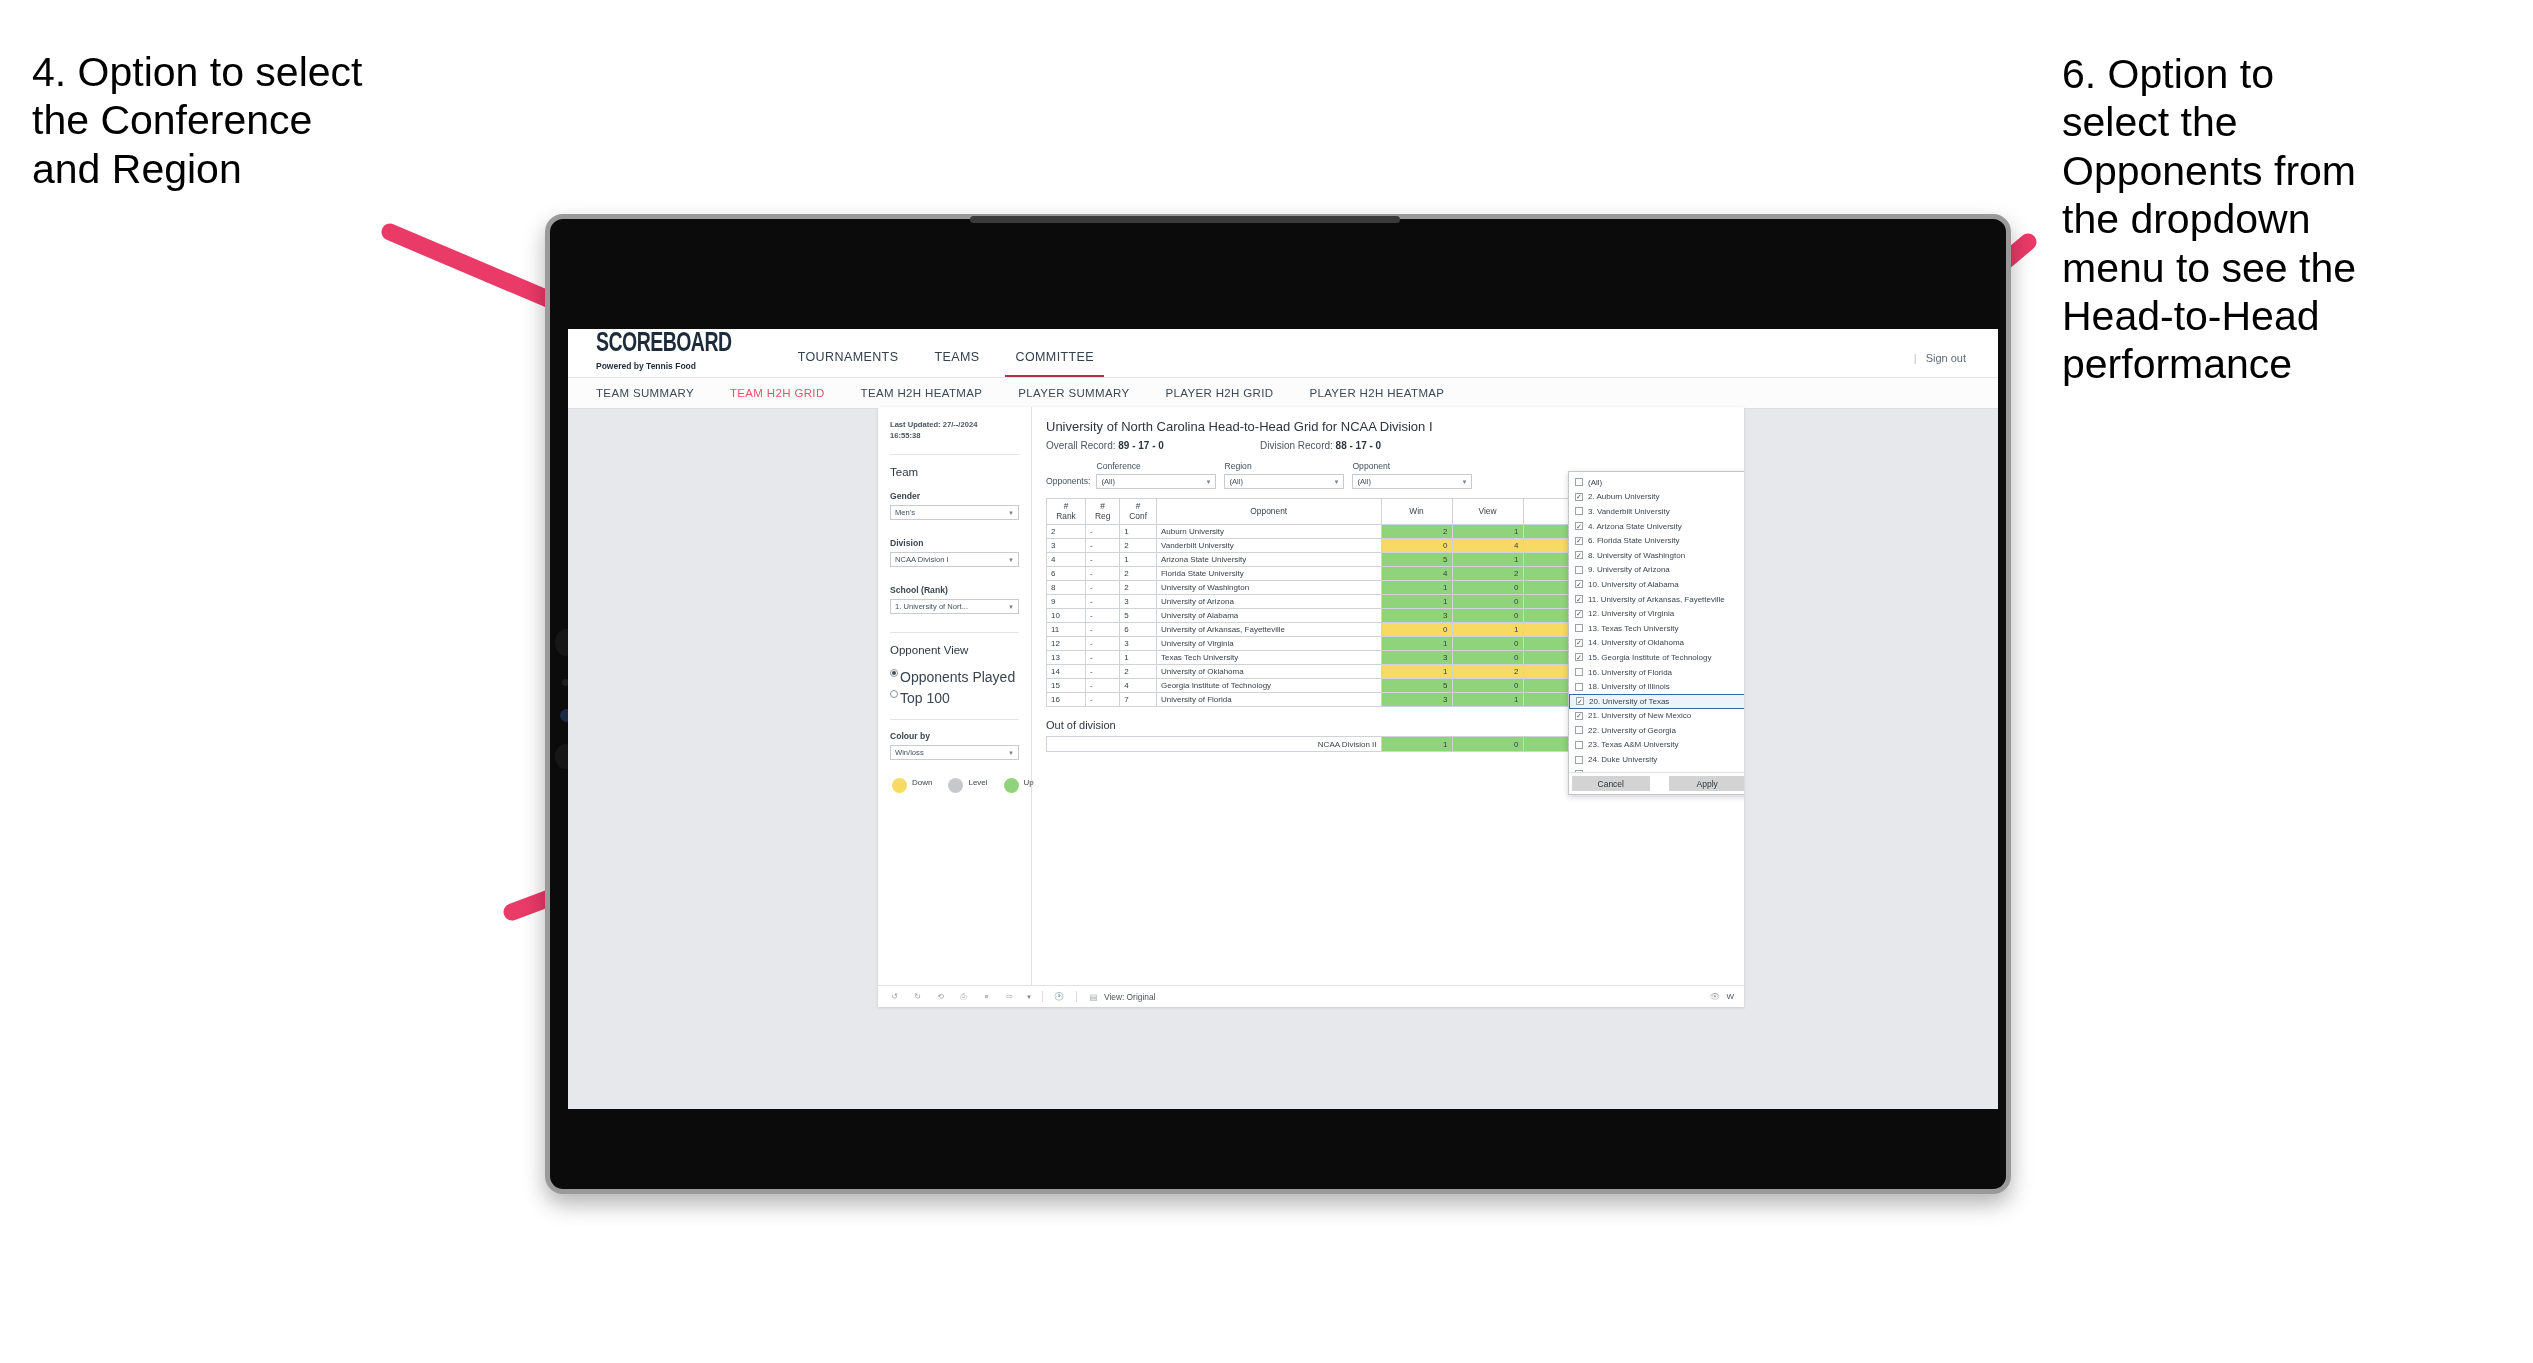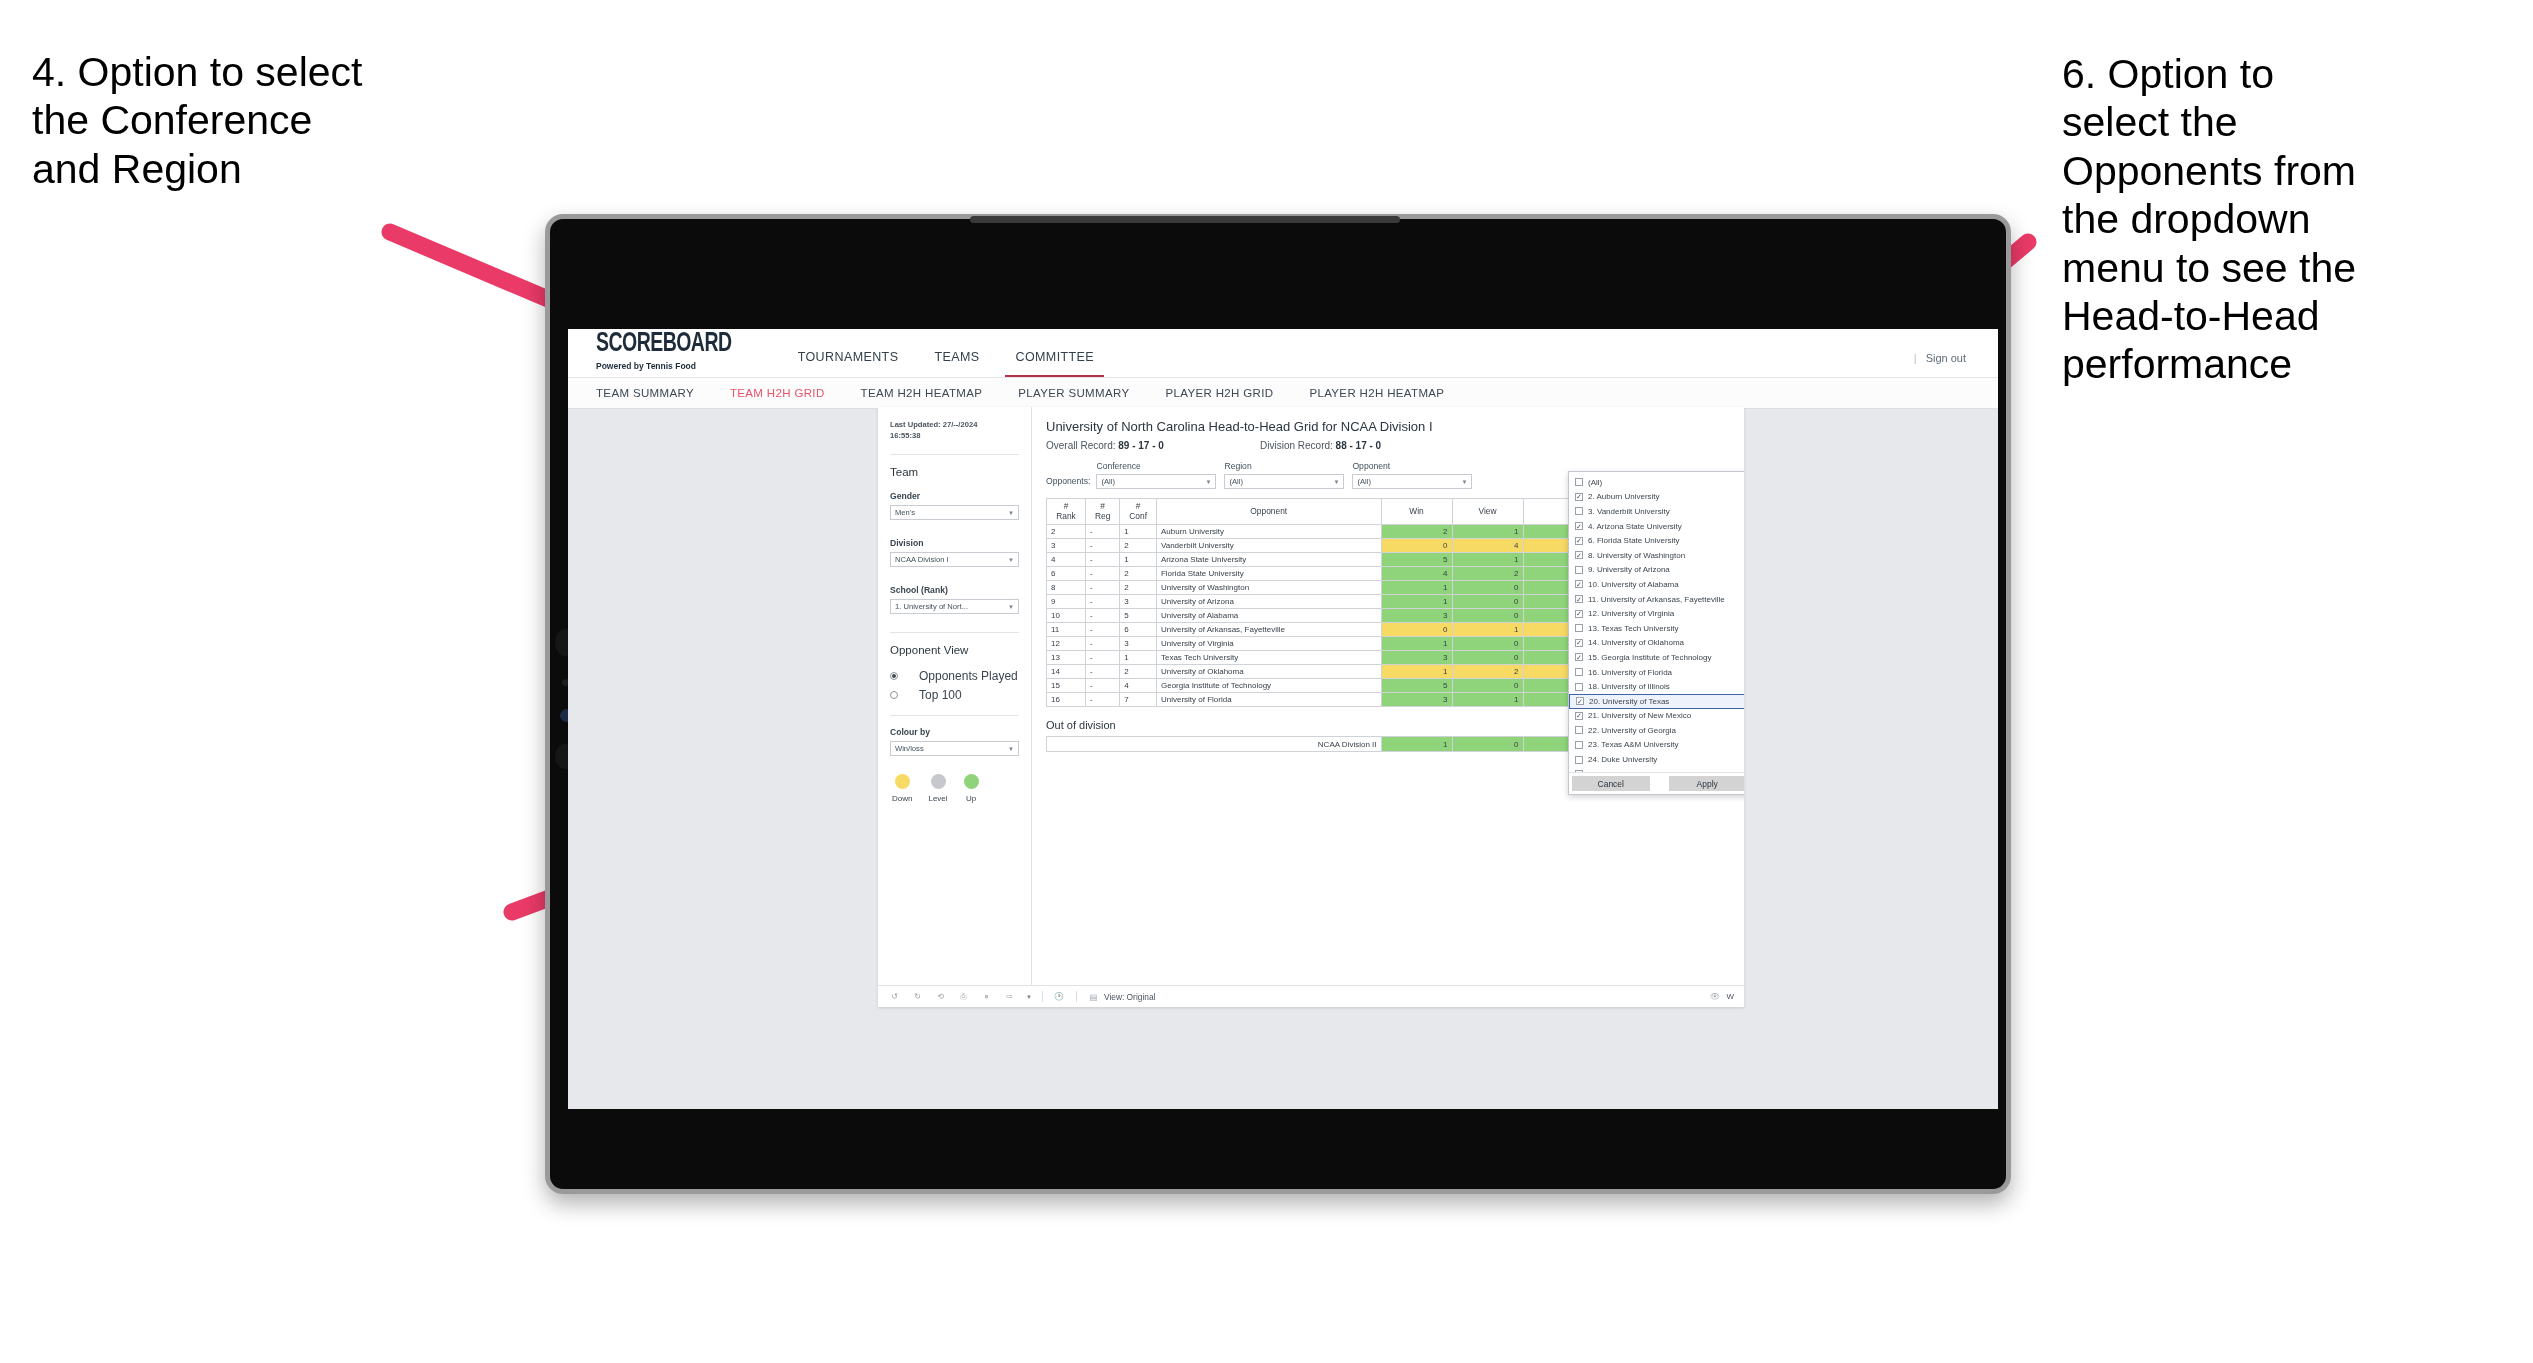--- a/index.html
+++ b/index.html
@@ -119,29 +119,29 @@
   .lastupd { font-size: 7.6px; color: #4a545e; line-height: 1.45; font-weight: 600; }
   .vs-rule { height: 1px; background: #e2e4e8; margin: 13px 0 11px 0; }
   .vs-head { font-size: 11.5px; color: #2c3740; font-weight: 400; margin-bottom: 13px; }
   .vs-label { font-size: 8.6px; font-weight: 700; color: #3a4550; margin-bottom: 4px; }
   .vs-select {
     height: 15px; border: 1px solid #c8ccd2; background: #fff;
     display: flex; align-items: center; justify-content: space-between;
     padding: 0 4px; font-size: 7.6px; color: #41505c; margin-bottom: 18px;
   }
   .caret { font-size: 6px; color: #7a848d; }
-  .radio-row { display: flex; align-items: center; gap: 21px; margin-bottom: 5px; font-size: 12px; color: #3a4550; }
+  .radio-row { display: flex; gap: 2px; margin-bottom: 5px; font-size: 14px; color: #3a4550; }
   .radio {
     width: 8px; height: 8px; border-radius: 50%;
     border: 1px solid #8c949c; background: #fff; flex: 0 0 8px;
     display: flex; align-items: center; justify-content: center;
   }
   .radio.on::after { content:""; width: 4px; height: 4px; border-radius: 50%; background: #444c54; }
   .legend-row { display: flex; gap: 16px; margin-top: 13px; padding-left: 2px; }
-  .legend-item { display:flex; flex-direction: column; align-items: center; gap: 5px; }
+  .legend-item { display:flex; flex-direction: row; align-items: flex-start; gap: 5px; }
   .dot { width: 15px; height: 15px; border-radius: 50%; }
   .legend-txt { font-size: 8px; color: #3a4550; }
 
   
   #vmain { flex: 1; padding: 12px 14px 0 14px; position: relative; overflow: hidden; }
   .viz-title { font-size: 13px; color: #2b353f; margin-bottom: 6px; }
   .rec-row { display: flex; font-size: 10px; color: #4a545e; margin-bottom: 10px; }
   .rec-row .r1 { width: 214px; }
   .rec-row b { color: #2b353f; font-weight: 700; }
 

